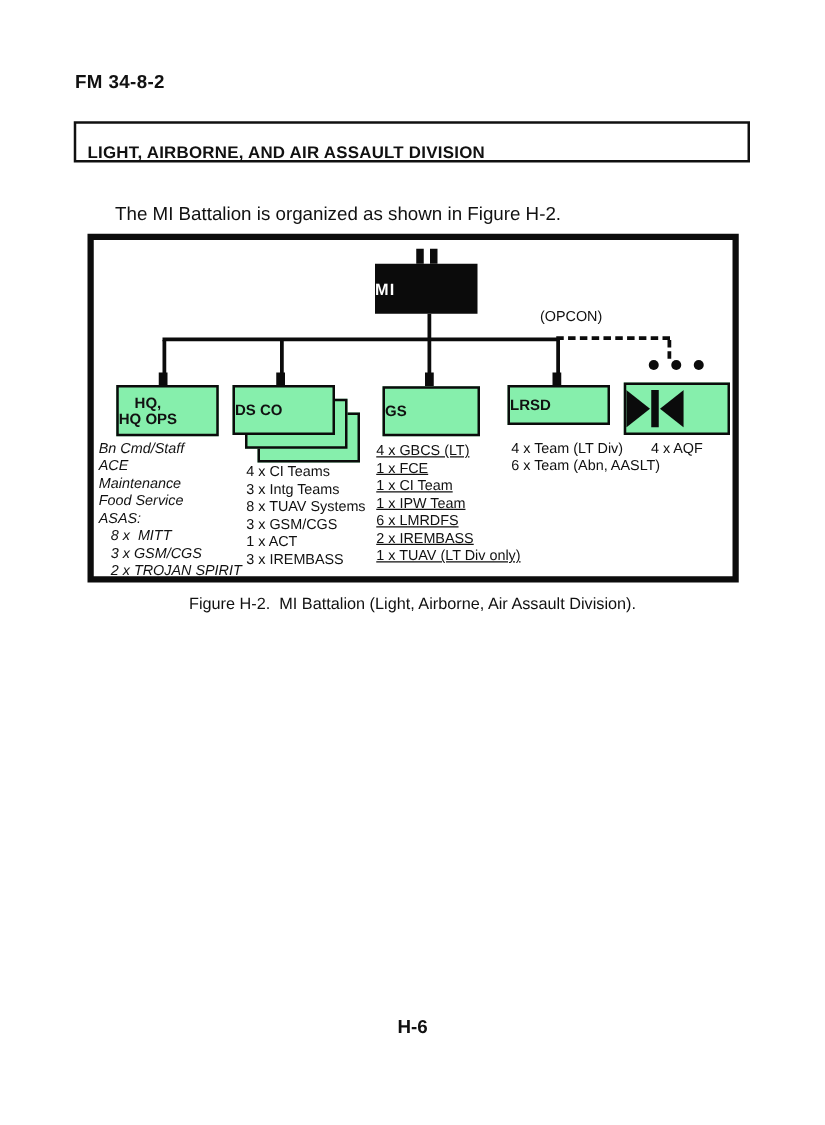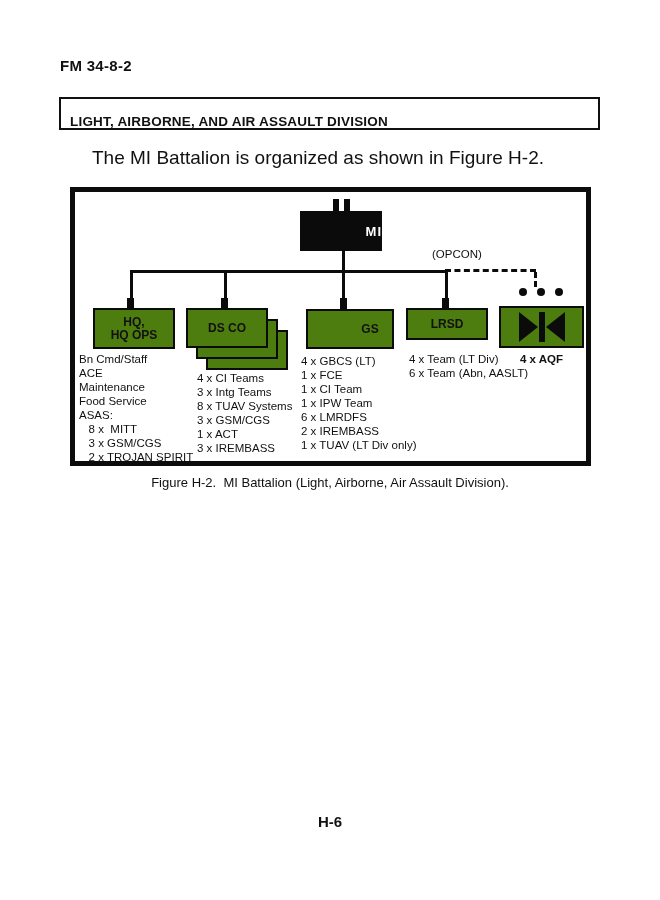--- a/index.html
+++ b/index.html
@@ -11,35 +11,35 @@
   .doc-id {
     position:absolute; left:60px; top:57px;
     font-size:15px; font-weight:bold; letter-spacing:.3px;
   }
   .section-title-box {
     position:absolute; left:59px; top:97px; width:541px; height:33px;
     border:2px solid #101010; display:flex; align-items:center; padding-left:9px;
     background:#fff;
   }
   .section-title { font-size:13.5px; font-weight:bold; letter-spacing:.2px;margin-top:16px; }
-  .intro { position:absolute; left:92px; top:147px; font-size:19px; }
+  .intro { position:absolute; left:92px; top:163px; font-size:15px; }
 
   
   .chart-frame {
     position:absolute; left:70px; top:187px; width:521px; height:279px;
     border:5px solid #0c0c0c; background:#fff;
   }
   .chart-frame > div, .chart-frame > span { position:absolute; }
 
   .echelon-bars { left:225px; top:7px; width:82px; display:flex; justify-content:center; gap:5px; }
   .echelon-bars i { display:block; width:6px; height:12px; background:#0b0b0b; }
 
   .mi-box {
     left:225px; top:19px; width:82px; height:40px; background:#0b0b0b; color:#fff;
-    display:flex; align-items:center; justify-content:flex-end;
+    display:flex; align-items:center; justify-content:flex-start;
     font-size:13px; font-weight:bold; letter-spacing:1px;
   }
 
   .hline { height:2.5px; background:#0b0b0b; }
   .vline { width:2.5px; background:#0b0b0b; }
   .bus        { left:55px;  top:78px; width:316px; }
   .bus-dashed { left:370px; top:77px; width:91px; border-top:3px dashed #0b0b0b; }
   .vdash      { left:459px; top:80px; height:15px; border-left:3px dashed #0b0b0b; }
   .opcon      { left:357px; top:56px; width:105px; text-align:left; font-size:11.5px; }
 
@@ -50,39 +50,39 @@
   .stub { width:7px; height:11px; background:#0b0b0b; top:106px; }
   .stub-hq   { left:52px; }
   .stub-dsco { left:146px; }
   .stub-gs   { left:265px; }
   .stub-lrsd { left:367px; }
 
   .dots { left:423px; top:96px; width:85px; display:flex; justify-content:center; gap:10px; }
   .dots i { display:block; width:8px; height:8px; border-radius:50%; background:#0b0b0b; }
 
   .ubox {
-    border:2.5px solid #0b0b0b; background:#4d7c0f;
-    display:flex; align-items:center; justify-content:center;
+    border:2.5px solid #0b0b0b; background:#86efac;
+    display:flex; align-items:center; 
     font-size:12px; font-weight:bold; text-align:center; line-height:13px;
   }
   .box-hq   { left:18px;  top:116px; width:82px; height:41px; white-space:pre-line; }
   .box-ds   { left:111px; top:116px; width:82px; height:40px; z-index:3; }
   .ds-sh2   { left:121px; top:127px; width:82px; height:40px; z-index:2; }
   .ds-sh3   { left:131px; top:138px; width:82px; height:40px; z-index:1; }
-  .box-gs   { left:231px; top:117px; width:88px; height:40px;padding-left:40px; }
+  .box-gs   { left:231px; top:117px; width:78px; height:40px; }
   .box-lrsd { left:331px; top:116px; width:82px; height:32px; }
   .box-aqf  { left:424px; top:114px; width:85px; height:42px; }
   .box-aqf svg { display:block; }
 
   .ulist { font-size:11.5px; line-height:14px; white-space:pre; }
-  .list-hq   { left:4px;   top:160px; }
+  .list-hq   { left:4px;   top:160px;font-style:italic; }
   .list-dsco { left:122px; top:179px; }
-  .list-gs   { left:226px; top:162px; }
+  .list-gs   { left:226px; top:162px;text-decoration:underline; }
   .list-lrsd { left:334px; top:160px; }
-  .list-aqf  { left:424px; top:160px; width:85px; text-align:center;font-weight:bold; }
+  .list-aqf  { left:424px; top:160px; width:85px; text-align:center; }
 
   .caption {
     position:absolute; left:0; top:475px; width:660px; text-align:center;
     font-size:13px; font-weight:normal; white-space:pre;
   }
   .page-num {
     position:absolute; left:0; top:813px; width:660px; text-align:center;
     font-size:15px; font-weight:bold;
   }
 </style>

